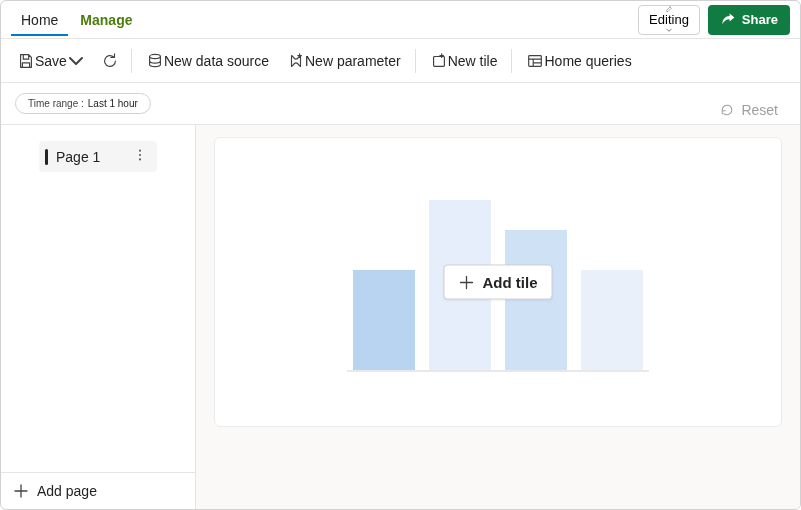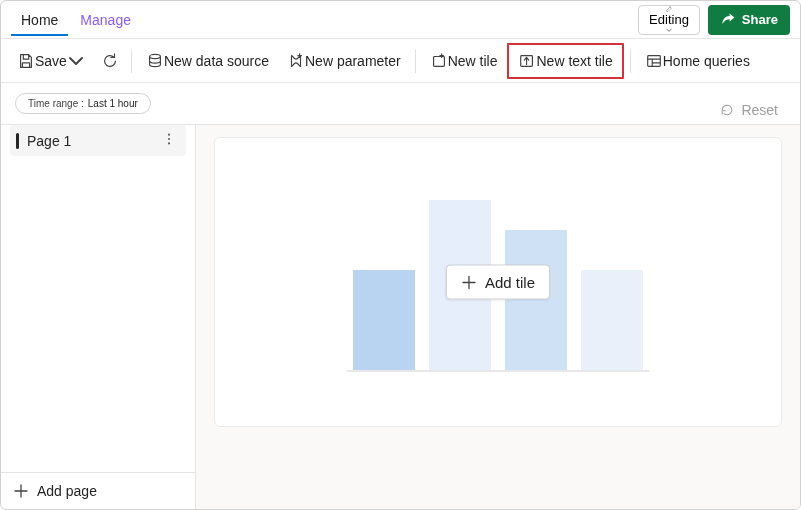--- a/index.html
+++ b/index.html
@@ -2,21 +2,21 @@
 <html><head>
 <meta charset="utf-8">
 <style>
   * { box-sizing: border-box; font-family: "Segoe UI", -apple-system, sans-serif; }
   html, body { margin: 0; padding: 0; width: 801px; height: 510px; background: #fff; color: #242424; }
   .app { width: 801px; height: 510px; border: 1px solid #d1d1d1; border-radius: 6px; display: flex; flex-direction: column; overflow: hidden; }
 
   
   .topbar { display: flex; align-items: center; height: 38px; padding: 0 10px; border-bottom: 1px solid #e5e5e5; }
   .tabs { display: flex; gap: 2px; }
-  .tab { padding: 8px 10px 6px; font-size: 14px; color: #8b5cf6; cursor: pointer; border-bottom: 2px solid transparent; }
+  .tab { padding: 8px 10px 6px; font-size: 14px; color: #4d7c0f; cursor: pointer; border-bottom: 2px solid transparent; font-weight: bold; }
   .tab.active { font-weight: 400; color: #242424; border-bottom: 2px solid #0078d4; }
   .topbar-spacer { flex: 1; }
   .pill-btn { display: inline-flex; align-items: center; height: 30px; padding: 0 10px; border: 1px solid #d1d1d1; border-radius: 4px; background: #fff; font-size: 13px; cursor: pointer; flex-direction: column; }
   .pill-btn svg { width: 16px; height: 16px; }
   .share-btn { display: inline-flex; align-items: center; gap: 6px; height: 30px; padding: 0 12px; border: none; border-radius: 4px; background: #107c41; color: #fff; font-size: 13px; font-weight: 600; cursor: pointer; margin-left: 8px; }
   .share-btn svg { width: 16px; height: 16px; }
 
   
   .toolbar { display: flex; align-items: center; height: 44px; padding: 0 8px; border-bottom: 1px solid #e5e5e5; gap: 2px; }
   .tool-btn { display: inline-flex; align-items: center; padding: 5px 8px; font-size: 14px; color: #242424; background: transparent; border: none; border-radius: 4px; cursor: pointer; }
@@ -34,37 +34,37 @@
   .filterbar-spacer { flex: 1; }
   .reset-btn { display: inline-flex; align-items: center; gap: 6px; padding: 4px 8px; border: none; background: transparent; font-size: 14px; color: #9e9e9e; cursor: pointer; margin-top: 13px; }
   .reset-btn svg { width: 16px; height: 16px; }
 
   
   .body { flex: 1; display: flex; min-height: 0; }
   .sidebar { width: 195px; border-right: 1px solid #e5e5e5; display: flex; flex-direction: column; }
   .side-header { display: flex; align-items: center; gap: 6px; padding: 10px 8px 8px 10px; font-size: 14px; font-weight: 600; }
   .side-header .collapse { margin-left: auto; padding: 4px; cursor: pointer; color: #616161; background: transparent; border: none; }
   .side-header svg { width: 16px; height: 16px; }
-  .page-list { list-style: none; margin: 0; padding: 0 9px; }
+  .page-list { list-style: none; margin: 16px; padding: 0 22px; }
   .page-item { display: flex; align-items: center; background: #f5f5f5; border-radius: 4px; padding: 7px 8px 7px 6px; font-size: 14px; cursor: pointer; }
   .page-item::before { content: ""; width: 3px; height: 16px; background: #242424; border-radius: 2px; margin-right: 8px; }
   .page-item .more { margin-left: auto; color: #616161; cursor: pointer; background: transparent; border: none; padding: 0 2px; }
   .sidebar-spacer { flex: 1; }
   .add-page { display: flex; align-items: center; gap: 8px; padding: 10px 12px; border-top: 1px solid #e5e5e5; font-size: 14px; background: transparent; border-left: none; border-right: none; border-bottom: none; width: 100%; cursor: pointer; color: #242424; }
   .add-page svg { width: 16px; height: 16px; }
 
   .canvas-wrap { flex: 1; background: #faf9f8; padding: 12px 18px; overflow: auto; }
   .canvas-card { background: #fff; border: 1px solid #ebebeb; border-radius: 6px; width: 100%; height: 290px; display: flex; align-items: center; justify-content: center; position: relative; }
   .bars { display: flex; align-items: flex-end; gap: 14px; height: 180px; border-bottom: 2px solid #e8e8e8; padding: 0 6px 0 6px; }
   .bar { width: 62px; background: #cfe1f5; }
   .bar.b1 { height: 100px; background: #b8d4f0; }
   .bar.b2 { height: 170px; background: #e5eefa; }
   .bar.b3 { height: 140px; background: #cfe1f5; }
   .bar.b4 { height: 100px; background: #e9f0fa; }
-  .add-tile { position: absolute; top: 50%; left: 50%; transform: translate(-50%, -50%); display: inline-flex; align-items: center; gap: 8px; padding: 8px 14px; border: 1px solid #d1d1d1; border-radius: 4px; background: #fff; font-size: 15px; cursor: pointer; color: #242424; box-shadow: 0 1px 2px rgba(0,0,0,0.05); }
+  .add-tile { position: absolute; top: 50%; left: 50%; transform: translate(-50%, -50%); display: inline-flex; align-items: center; gap: 8px; padding: 8px 14px; border: 1px solid #d1d1d1; border-radius: 4px; background: #fff; font-size: 15px; cursor: pointer; color: #242424; box-shadow: 0 1px 2px rgba(0,0,0,0.05); font-weight: bold; }
   .add-tile svg { width: 16px; height: 16px; }
 
   .stroke { stroke: #424242; stroke-width: 1.3; fill: none; stroke-linecap: round; stroke-linejoin: round; }
 </style>
 </head>
 <body>
 
 <div class="app">
 
   <div class="topbar">
@@ -129,29 +129,20 @@
     <div class="tool-sep"></div>
 
     <button class="tool-btn">
       <svg viewBox="0 0 20 20">
         <rect class="stroke" x="4" y="5" width="12" height="11" rx="1"></rect>
         <path class="stroke" d="M13 2v4 M11 4h4"></path>
       </svg>
       <span>New tile</span>
     </button>
 
-    <span class="highlight-box">
-      <button class="tool-btn">
-        <svg viewBox="0 0 20 20">
-          <rect class="stroke" x="3" y="4" width="13" height="12" rx="1"></rect>
-          <path class="stroke" d="M7 9l2.5-3 2.5 3 M9.5 6v8"></path>
-        </svg>
-        <span>New text tile</span>
-      </button>
-    </span>
 
     <div class="tool-sep"></div>
 
     <button class="tool-btn">
       <svg viewBox="0 0 20 20">
         <rect class="stroke" x="3" y="4" width="14" height="12" rx="1"></rect>
         <path class="stroke" d="M3 8h14 M8 8v8 M8 12h9"></path>
       </svg>
       <span>Home queries</span>
     </button>

